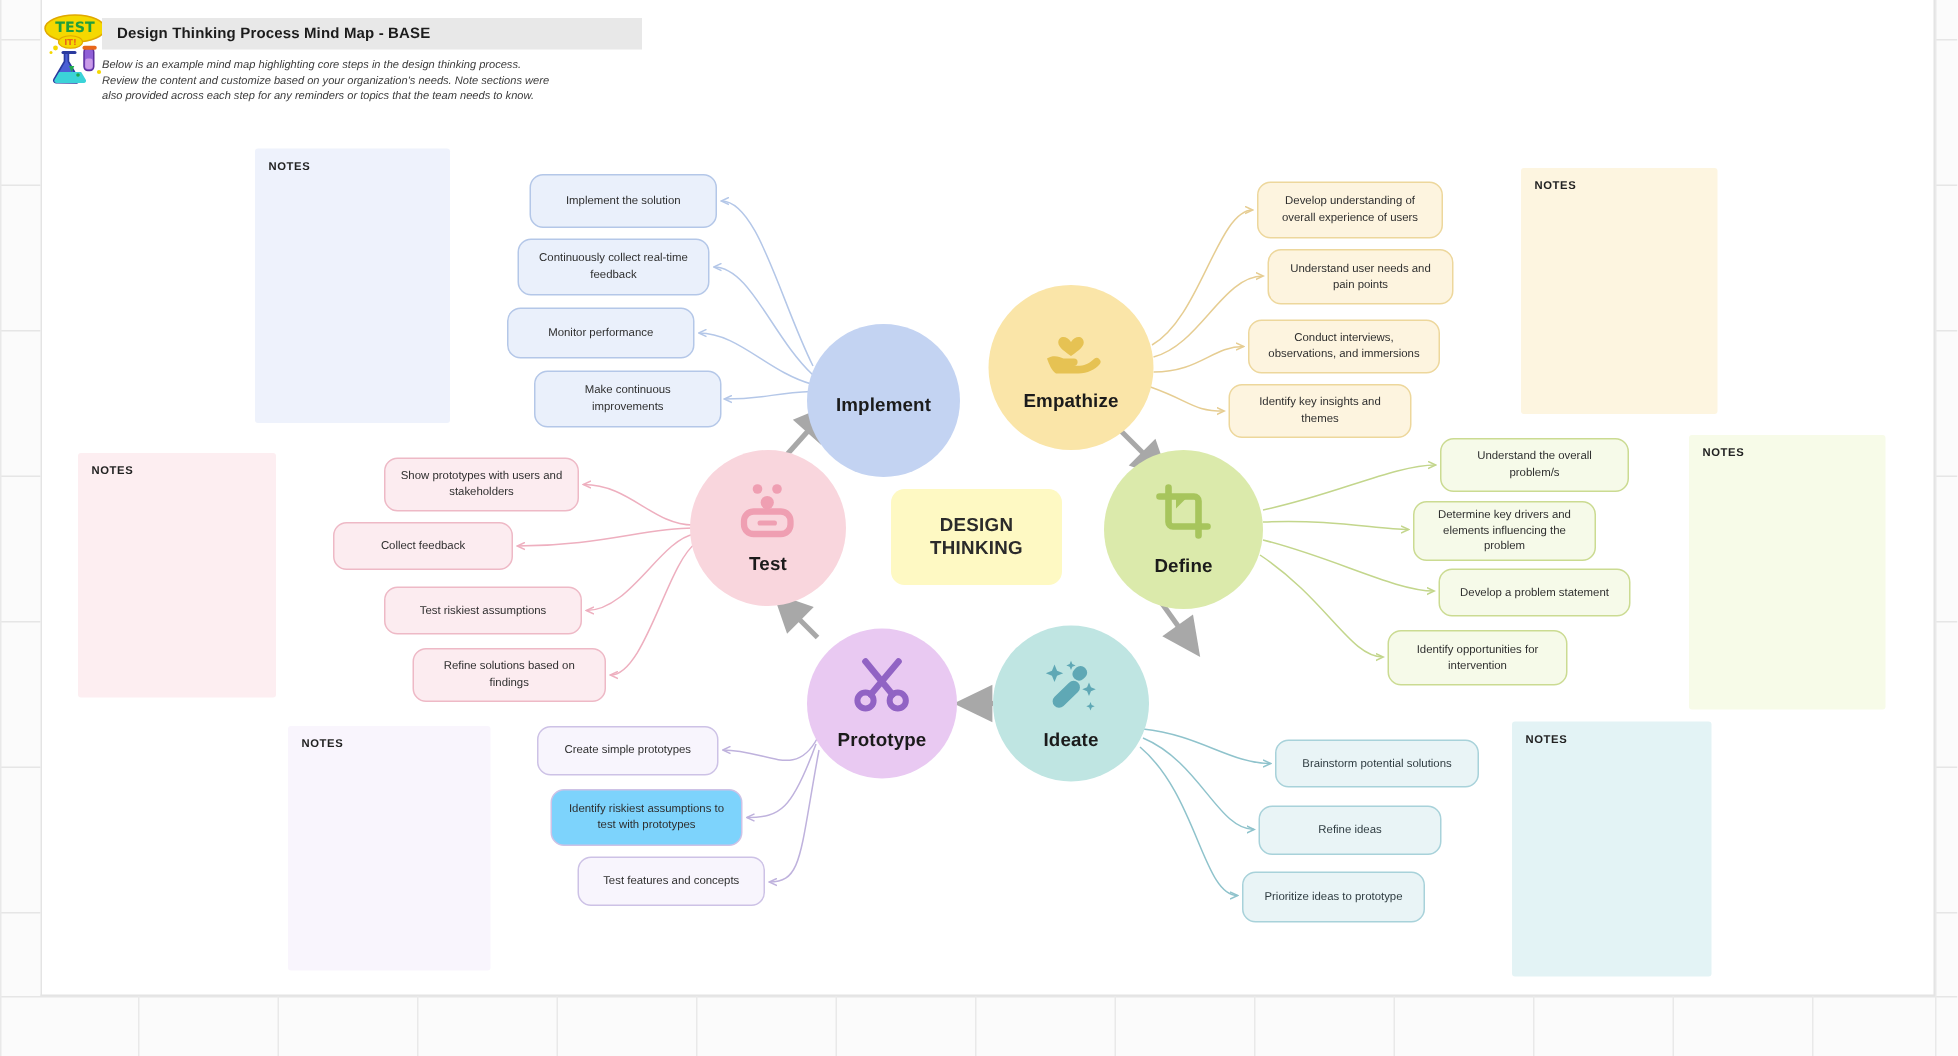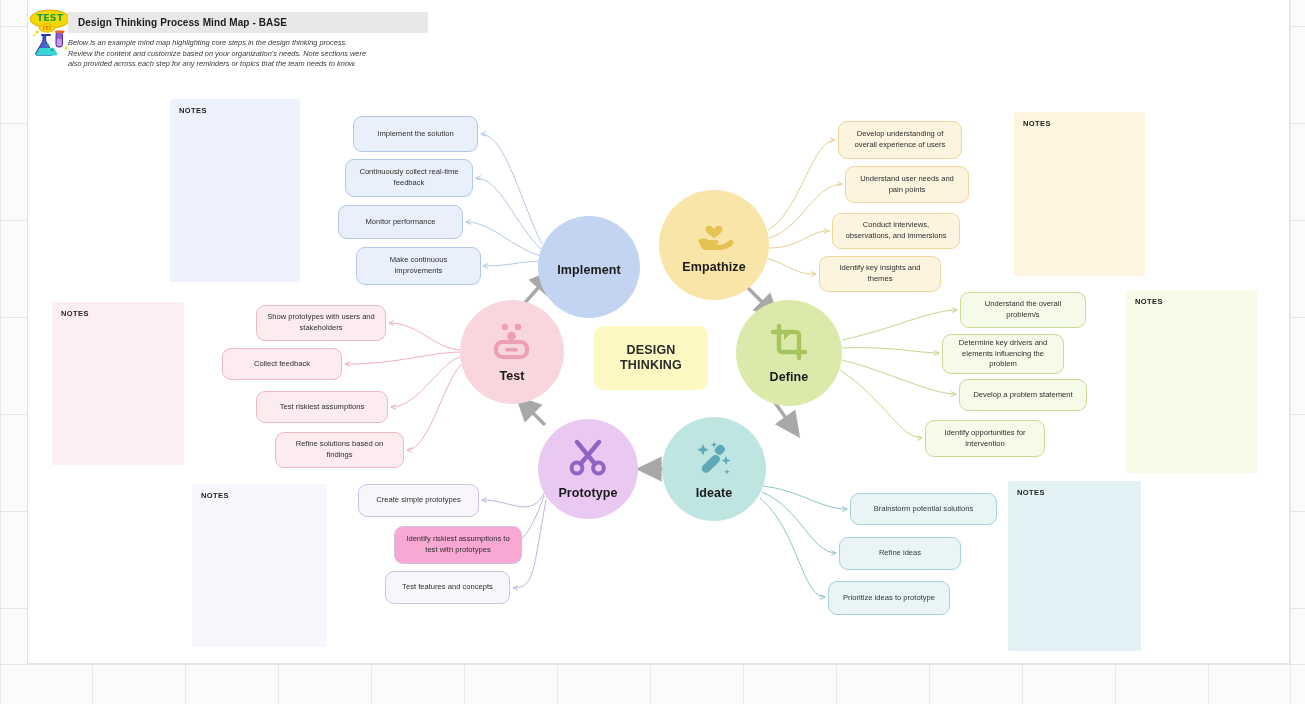--- a/index.html
+++ b/index.html
@@ -265,25 +265,25 @@
       <div class="leaf" style="left: 338px; top: 205px; width: 125px; height: 34px; background: rgb(234, 240, 251); border-color: rgb(180, 199, 232);">Monitor performance</div>
       <div class="leaf" style="left: 356px; top: 247px; width: 125px; height: 38px; background: rgb(234, 240, 251); border-color: rgb(180, 199, 232);">Make continuous improvements</div>
       <div class="leaf" style="left: 838px; top: 121px; width: 124px; height: 38px; background: rgb(253, 244, 223); border-color: rgb(237, 215, 156);">Develop understanding of overall experience of users</div>
       <div class="leaf" style="left: 845px; top: 166px; width: 124px; height: 37px; background: rgb(253, 244, 223); border-color: rgb(237, 215, 156);">Understand user needs and pain points</div>
       <div class="leaf" style="left: 832px; top: 213px; width: 128px; height: 36px; background: rgb(253, 244, 223); border-color: rgb(237, 215, 156);">Conduct interviews, observations, and immersions</div>
       <div class="leaf" style="left: 819px; top: 256px; width: 122px; height: 36px; background: rgb(253, 244, 223); border-color: rgb(237, 215, 156);">Identify key insights and themes</div>
       <div class="leaf" style="left: 960px; top: 292px; width: 126px; height: 36px; background: rgb(246, 250, 233); border-color: rgb(203, 219, 146);">Understand the overall problem/s</div>
       <div class="leaf" style="left: 942px; top: 334px; width: 122px; height: 40px; background: rgb(246, 250, 233); border-color: rgb(203, 219, 146);">Determine key drivers and elements influencing the problem</div>
       <div class="leaf" style="left: 959px; top: 379px; width: 128px; height: 32px; background: rgb(246, 250, 233); border-color: rgb(203, 219, 146);">Develop a problem statement</div>
       <div class="leaf" style="left: 925px; top: 420px; width: 120px; height: 37px; background: rgb(246, 250, 233); border-color: rgb(203, 219, 146);">Identify opportunities for intervention</div>
-      <div class="leaf" style="left: 850px; top: 493px; width: 147px; height: 32px; background: rgb(233, 244, 246); border-color: rgb(168, 210, 218); color: rgb(46, 59, 64);">Brainstorm potential solutions</div>
+      <div class="leaf" style="left: 850px; top: 493px; width: 136px; height: 32px; background: rgb(233, 244, 246); border-color: rgb(168, 210, 218); color: rgb(46, 59, 64);">Brainstorm potential solutions</div>
       <div class="leaf" style="left: 839px; top: 537px; width: 122px; height: 33px; background: rgb(233, 244, 246); border-color: rgb(168, 210, 218); color: rgb(46, 59, 64);">Refine ideas</div>
       <div class="leaf" style="left: 828px; top: 581px; width: 122px; height: 34px; background: rgb(233, 244, 246); border-color: rgb(168, 210, 218); color: rgb(46, 59, 64);">Prioritize ideas to prototype</div>
       <div class="leaf" style="left: 358px; top: 484px; width: 121px; height: 33px; background: rgb(248, 245, 253); border-color: rgb(205, 194, 230);">Create simple prototypes</div>
-      <div class="leaf" style="left: 367px; top: 526px; width: 128px; height: 38px; background: #f9a8d4; border-color: rgb(205, 194, 230); margin-left: 27px;">Identify riskiest assumptions to test with prototypes</div>
+      <div class="leaf" style="left: 367px; top: 526px; width: 128px; height: 38px; background: #7dd3fc; border-color: rgb(205, 194, 230);">Identify riskiest assumptions to test with prototypes</div>
       <div class="leaf" style="left: 385px; top: 571px; width: 125px; height: 33px; background: rgb(248, 245, 253); border-color: rgb(205, 194, 230);">Test features and concepts</div>
       <div class="leaf" style="left: 256px; top: 305px; width: 130px; height: 36px; background: rgb(252, 236, 240); border-color: rgb(238, 185, 198);">Show prototypes with users and stakeholders</div>
       <div class="leaf" style="left: 222px; top: 348px; width: 120px; height: 32px; background: rgb(252, 236, 240); border-color: rgb(238, 185, 198);">Collect feedback</div>
       <div class="leaf" style="left: 256px; top: 391px; width: 132px; height: 32px; background: rgb(252, 236, 240); border-color: rgb(238, 185, 198); text-align: right;">Test riskiest assumptions</div>
       <div class="leaf" style="left: 275px; top: 432px; width: 129px; height: 36px; background: rgb(252, 236, 240); border-color: rgb(238, 185, 198);">Refine solutions based on findings</div>
     </div>
 
   <div id="stages-root">
       <div class="stage" style="left: 538px; top: 216px; width: 102px; height: 102px; background: rgb(195, 211, 242);">
         <span class="stage-icon"></span>

